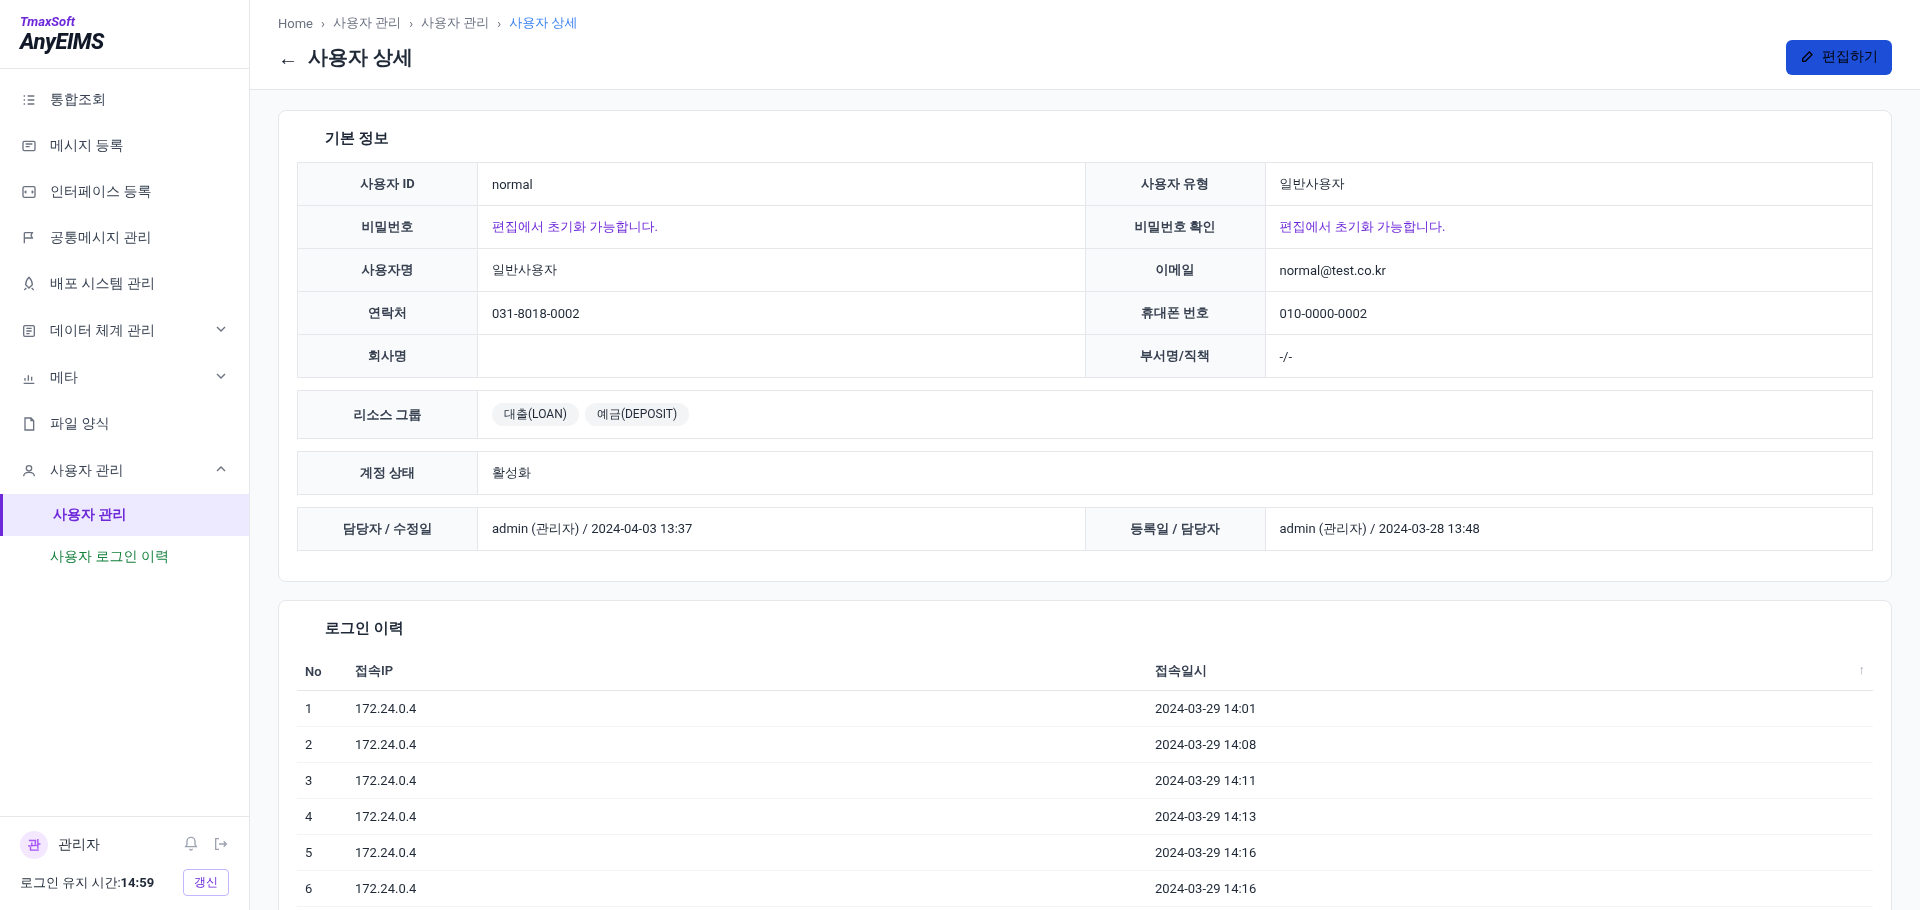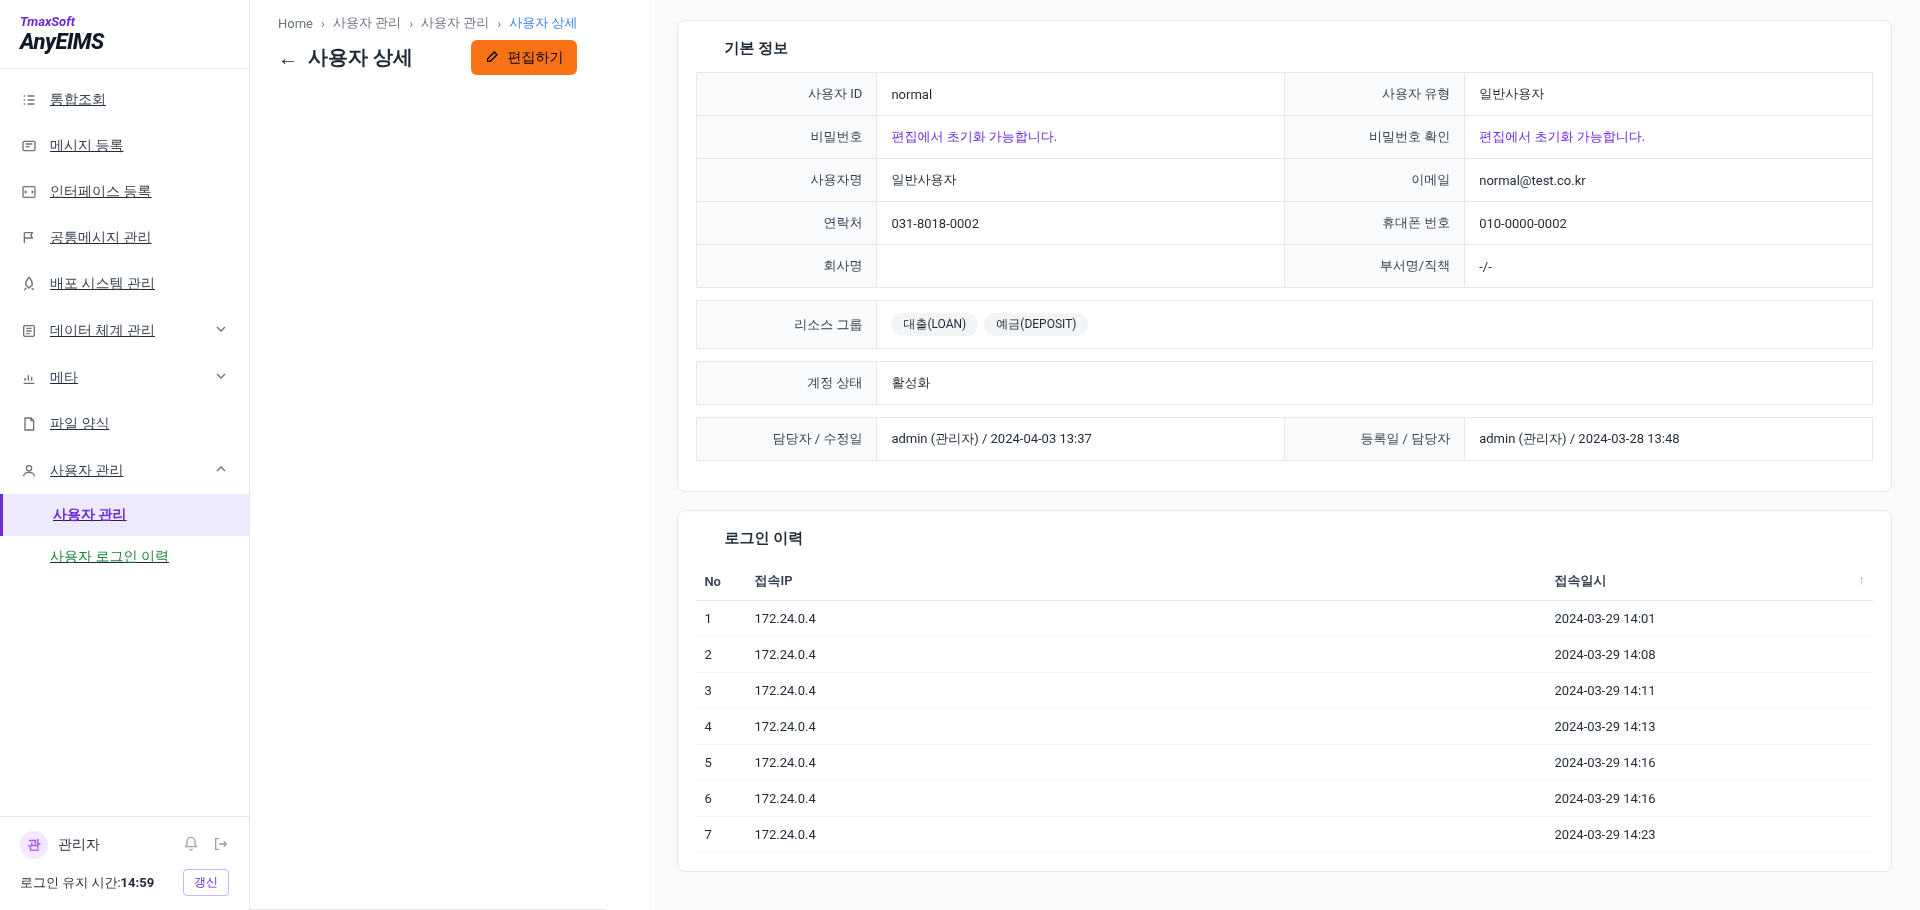--- a/index.html
+++ b/index.html
@@ -2,47 +2,47 @@
 <html><head>
 <meta charset="utf-8">
 <style>
 * { box-sizing: border-box; margin: 0; padding: 0; }
 body { font-family: -apple-system, BlinkMacSystemFont, "Segoe UI", Roboto, sans-serif; font-size: 14px; color: #1f2937; background: #fff; }
 .app { display: flex; height: 100vh; border-radius: 23px; }
 .sidebar { width: 250px; border-right: 1px solid #e5e7eb; display: flex; flex-direction: column; }
 .logo-area { padding: 14px 20px; border-bottom: 1px solid #e5e7eb; }
 .logo-small { font-size: 13px; font-weight: 700; font-style: italic; color: #6d28d9; }
 .logo-big { font-size: 22px; font-weight: 800; font-style: italic; color: #111827; letter-spacing: -0.5px; }
-.nav { flex: 1; overflow-y: auto; padding: 8px 0; text-decoration: underline; }
+.nav { flex: 1; overflow-y: auto; padding: 8px 0; }
 .nav-item { display: flex; align-items: center; padding: 14px 20px; cursor: pointer; font-size: 14px; color: #374151; }
 .nav-icon { width: 18px; height: 18px; margin-right: 12px; display: inline-flex; align-items: center; justify-content: center; color: #6b7280; }
 .nav-chevron { margin-left: auto; color: #6b7280; }
 .nav-sub-item { padding: 12px 20px 12px 50px; font-size: 14px; cursor: pointer; color: #15803d; }
 .nav-sub-item.active { background: #ede9fe; color: #6d28d9; font-weight: 600; border-left: 3px solid #6d28d9; }
 .sidebar-footer { border-top: 1px solid #e5e7eb; padding: 14px 20px; }
 .user-row { display: flex; align-items: center; gap: 10px; margin-bottom: 10px; }
 .avatar { width: 28px; height: 28px; border-radius: 50%; background: #f3e8ff; color: #a855f7; display: flex; align-items: center; justify-content: center; font-size: 13px; font-weight: 600; }
 .footer-icons { margin-left: auto; display: flex; gap: 14px; color: #9ca3af; }
 .session-row { display: flex; align-items: center; justify-content: space-between; font-size: 13px; }
 .session-time { font-weight: 700; }
 .refresh-btn { border: 1px solid #c4b5fd; background: #fff; color: #6d28d9; padding: 4px 10px; border-radius: 4px; font-size: 12px; cursor: pointer; }
-.main { flex: 1; display: flex; overflow: hidden; background: #fff; gap: 44px; }
+.main { flex: 1; display: flex; flex-direction: column; overflow: hidden; background: #fff; }
 .topbar { padding: 14px 28px; border-bottom: 1px solid #e5e7eb; }
 .breadcrumb { font-size: 13px; color: #6b7280; display: flex; align-items: center; gap: 8px; margin-bottom: 8px; }
 .breadcrumb .crumb.active { color: #3b82f6; }
 .title-row { display: flex; align-items: center; justify-content: space-between; }
 .title-left { display: flex; align-items: center; gap: 10px; }
 .back-arrow { font-size: 20px; cursor: pointer; color: #111827; }
 .page-title { font-size: 20px; font-weight: 700; }
-.edit-btn { background: #f97316; border: none; padding: 8px 14px; border-radius: 6px; cursor: pointer; font-size: 14px; display: flex; align-items: center; gap: 6px; }
+.edit-btn { background: #1d4ed8; border: none; padding: 8px 14px; border-radius: 6px; cursor: pointer; font-size: 14px; display: flex; gap: 6px; }
 .content { flex: 1; overflow-y: auto; padding: 20px 28px; background: #f9fafb; }
 .panel { background: #fff; border: 1px solid #e5e7eb; border-radius: 8px; padding: 18px; margin-bottom: 18px; }
 .panel-title { font-size: 15px; font-weight: 700; margin-bottom: 14px; margin-left: 28px; }
 .info-table { width: 100%; border-collapse: collapse; border: 1px solid #e5e7eb; margin-bottom: 12px; }
-.info-table th { background: #f9fafb; text-align: right; font-weight: 400; padding: 12px 14px; border: 1px solid #e5e7eb; width: 180px; font-size: 13px; color: #374151; }
+.info-table th { background: #f9fafb; text-align: center; font-weight: 700; padding: 12px 14px; border: 1px solid #e5e7eb; width: 180px; font-size: 13px; color: #374151; }
 .info-table td { padding: 12px 14px; border: 1px solid #e5e7eb; font-size: 13px; }
 .muted { color: #6d28d9; }
 .tag { display: inline-block; background: #f3f4f6; border-radius: 12px; padding: 3px 12px; font-size: 12px; margin-right: 6px; }
 .log-table { width: 100%; border-collapse: collapse; }
 .log-table thead th { text-align: left; font-weight: 600; font-size: 13px; padding: 10px 8px; border-bottom: 1px solid #e5e7eb; color: #374151; }
 .log-table tbody td { padding: 10px 8px; border-bottom: 1px solid #f3f4f6; font-size: 13px; }
 .col-no { width: 50px; }
 .col-ip { width: 800px; }
 .sort-arrow { float: right; color: #9ca3af; }
 svg.ic { width: 16px; height: 16px; stroke: currentColor; fill: none; stroke-width: 2; }

